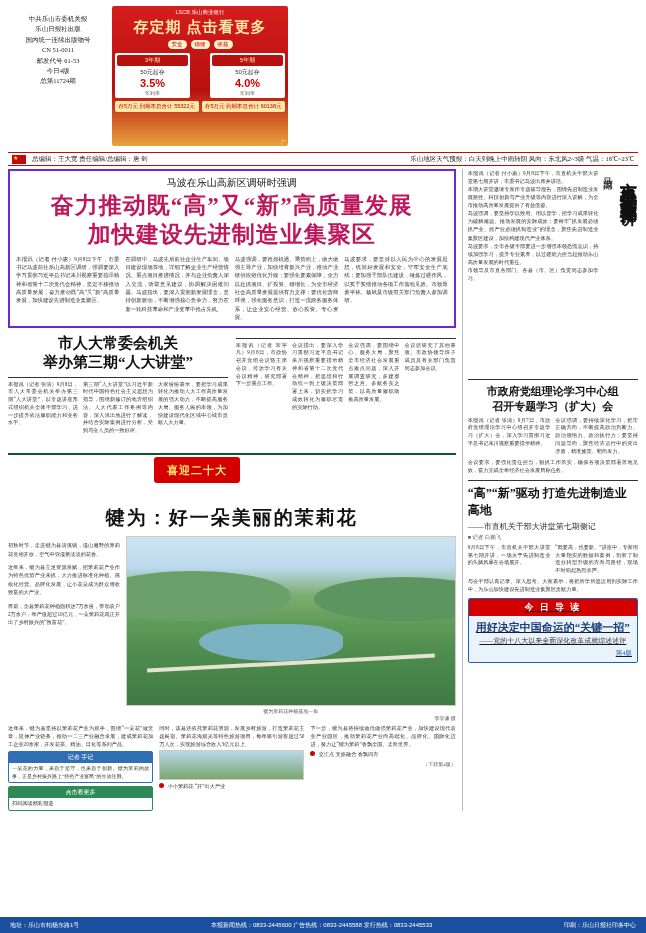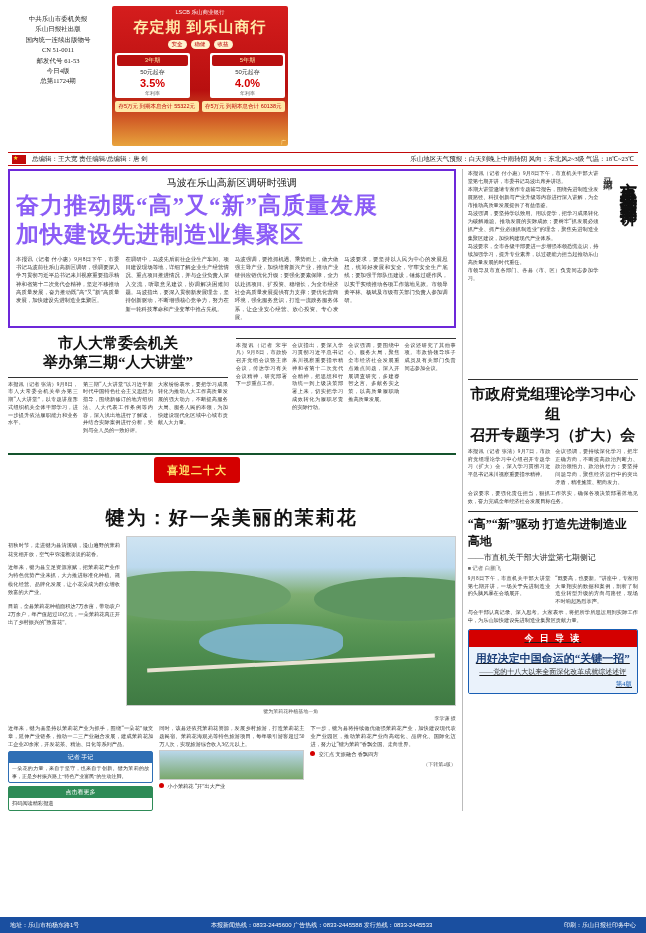--- a/index.html
+++ b/index.html
@@ -74,21 +74,21 @@
   .infobar .sep { flex:1; }
 
   
   .body { display:flex; padding:0 8px; margin-top:3px; }
   .left-block { width:452px; }
   .right-block { width:178px; margin-left:6px; border-left:1px solid #bbb; padding-left:5px; }
 
   
   .redbox { border:2px solid #6d28d9; padding:5px 6px 4px 6px; }
   .kicker { text-align:center; font-size:10px; color:#111; margin-bottom:2px; }
-  .head1 { text-align:left; color:#8b5cf6; font-weight:bold; font-size:23px; line-height:1.25; letter-spacing:1px; }
+  .head1 { text-align:center; color:#be185d; font-weight:bold; font-size:23px; line-height:1.25; letter-spacing:1px; }
   .lead-cols { display:flex; gap:6px; margin-top:5px; }
   .lead-cols .c { flex:1; font-size:5.4px; line-height:1.55; text-align:justify; color:#333; }
 
   
   .two-up { display:flex; gap:8px; margin-top:6px; }
   .two-up .col { flex:1; }
   .art-h { text-align:center; font-weight:bold; font-size:15px; line-height:1.3; color:#111; }
   .rule { border-top:1px solid #333; margin:4px 0 3px 0; }
   .art-cols { display:flex; gap:5px; }
   .art-cols .c { flex:1; font-size:5.2px; line-height:1.5; text-align:justify; color:#333; }
@@ -143,21 +143,21 @@
     float:right; writing-mode:vertical-rl; text-orientation:upright;
     font-size:17px; font-weight:bold; letter-spacing:2px; line-height:1.15;
     margin-left:4px; color:#111; height:205px;
   }
   .rc-sub-vert {
     float:right; writing-mode:vertical-rl; text-orientation:upright;
     font-size:10px; letter-spacing:1px; margin-left:2px; color:#333; height:120px;
   }
   .rc-text { font-size:5.2px; line-height:1.55; text-align:justify; color:#333; }
   .rc-h2 {
-    text-align:center; font-weight:bold; font-size:15px; line-height:1.35; color:#111;
+    text-align:center; font-weight:bold; font-size:11px; line-height:1.35; color:#111;
     border-top:1px solid #333; padding-top:4px; margin-top:5px;
   }
   .rc-cols { display:flex; gap:5px; margin-top:3px; }
   .rc-cols .c { flex:1; font-size:5.2px; line-height:1.5; text-align:justify; color:#333; }
   .rc-h3 { font-weight:bold; font-size:12px; color:#111; margin-top:6px; border-top:1px solid #333; padding-top:4px; }
   .rc-h3-sub { font-size:8px; color:#333; margin-top:2px; text-align:left; }
   .byline { font-size:5.5px; color:#666; margin-top:2px; }
 
   
   .guide {
@@ -198,21 +198,21 @@
         <div>CN 51-0011</div>
         <div>邮发代号 61-53</div>
         <div>今日4版</div>
         <div>总第11724期</div>
       </div>
     </div>
 
     <div class="mast-right">
       <div class="ad-bank">
         <div class="bk-top">LSCB 乐山商业银行</div>
-        <div class="bk-h1">存定期 到乐山商行</div>
+        <div class="bk-h1">存定期 点击看更多</div>
         <div class="bk-tags">
           <span>安全</span>
           <span>稳健</span>
           <span>收益</span>
         </div>
         <div class="bk-cols">
           <div class="bk-col">
             <div class="t">3年期</div>
             <div class="r1">50元起存</div>
             <div class="r2">3.5%</div>

